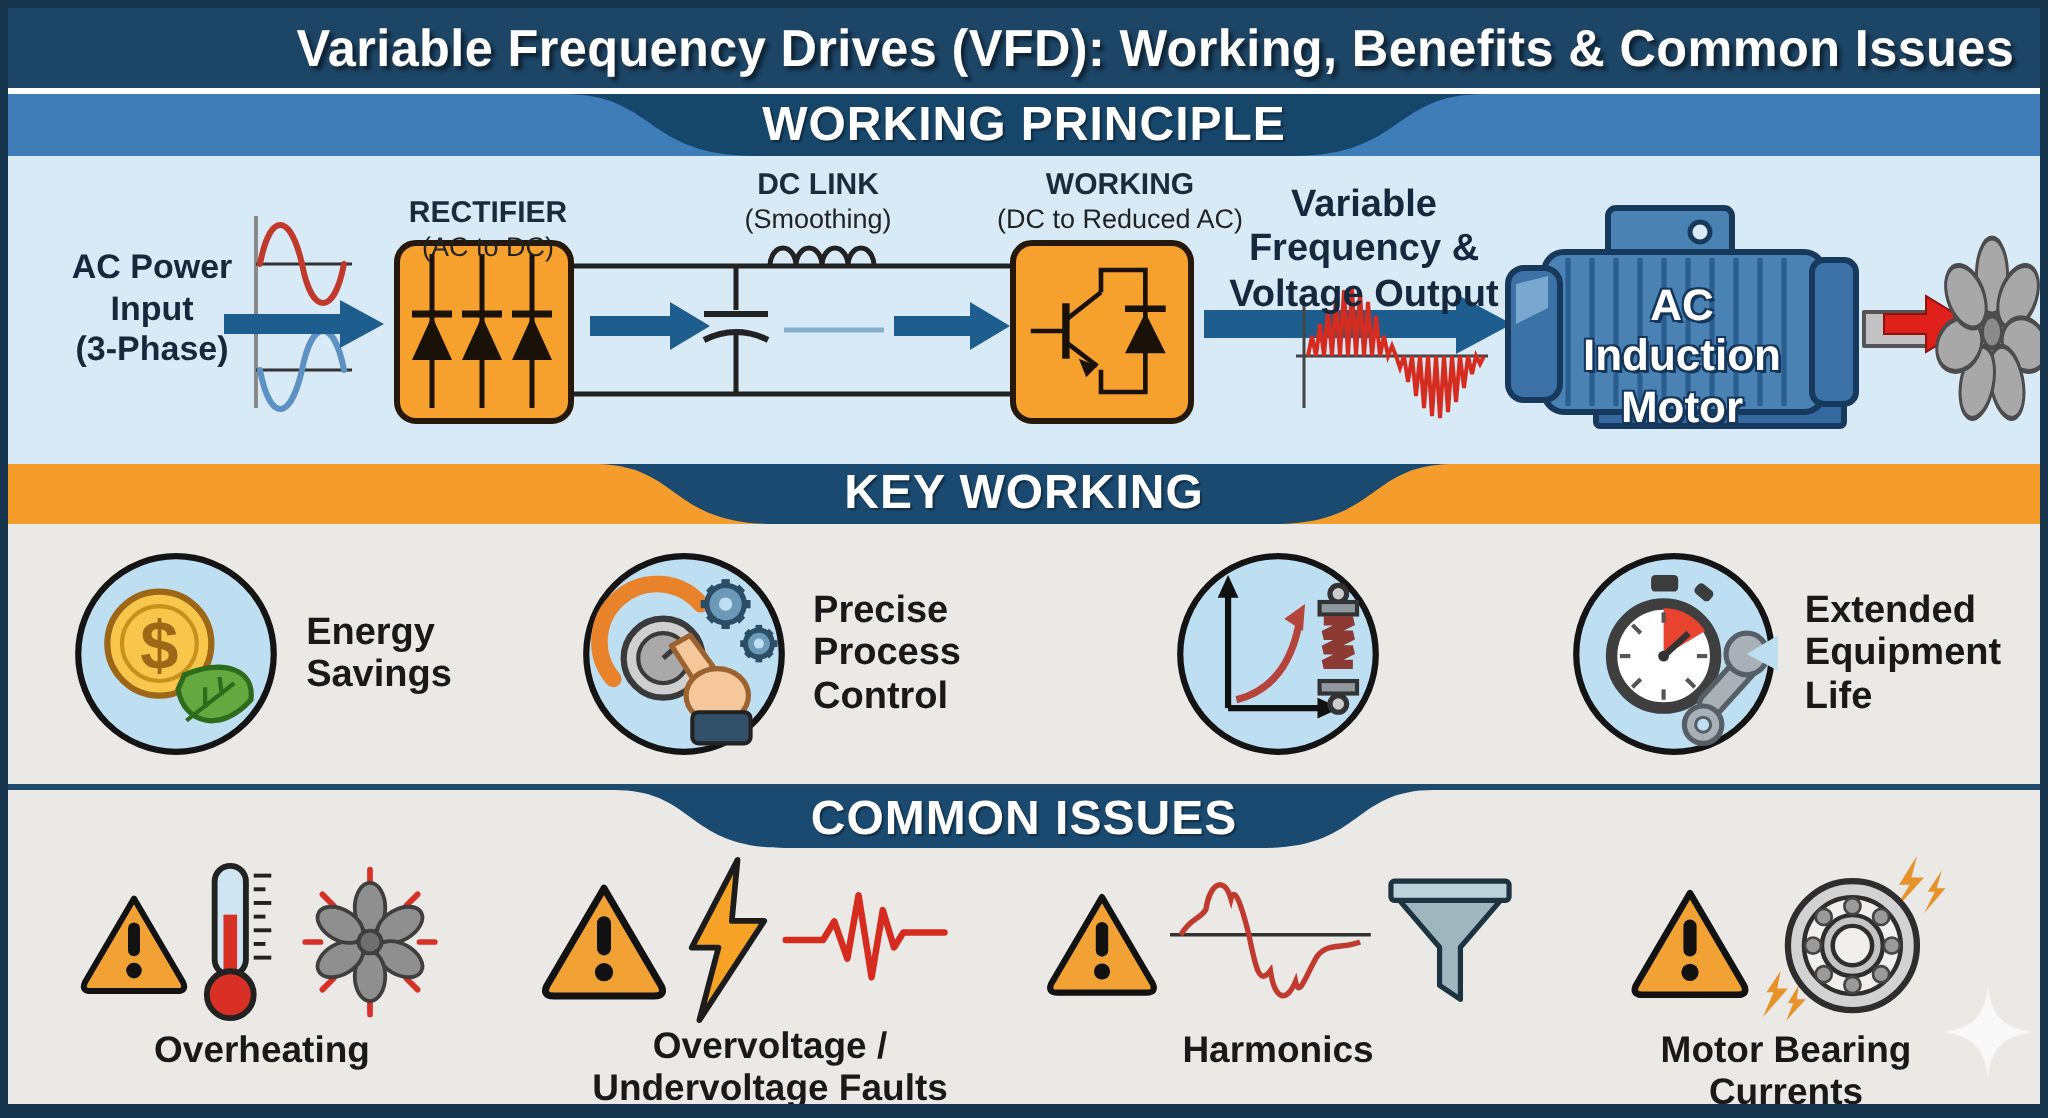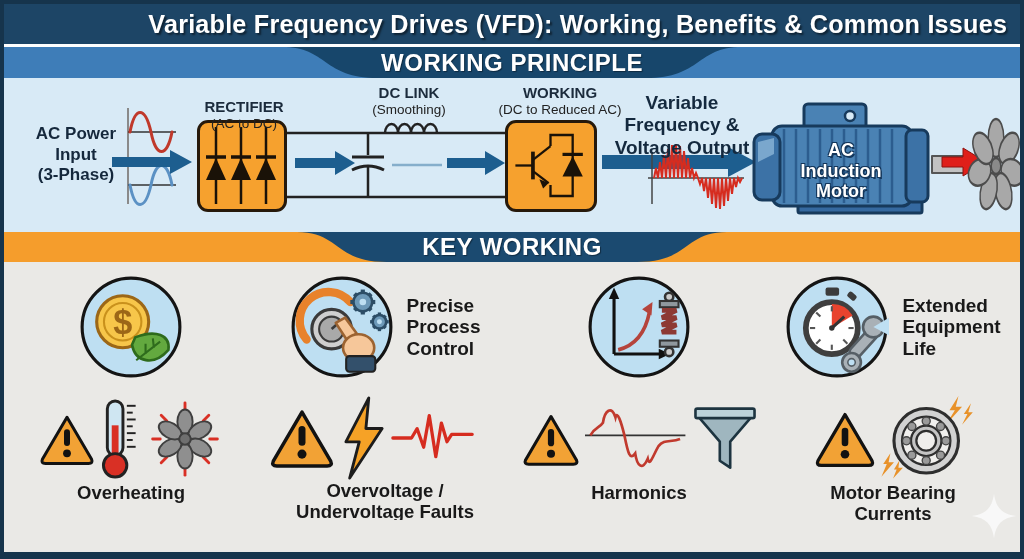--- a/index.html
+++ b/index.html
@@ -50,21 +50,21 @@
     border:3.5px solid #26190b; border-radius:11px;
   }
   .box-rectifier{ left:193px; }
   .box-inverter{ left:501px; width:92px; }
   .output-label{
     left:594px; top:14px; width:168px; text-align:center;
     font-weight:bold; font-size:19px; line-height:1.18; color:#14293e; white-space:pre-line;
   }
   .motor-text{
     left:764px; top:62px; width:146px; text-align:center;
-    font-weight:bold; font-size:18px; line-height:1.15; color:#fff; white-space:pre-line;
+    font-weight:bold; font-size:22px; line-height:1.15; color:#fff; white-space:pre-line;
     text-shadow:1.5px 1.5px 0 #14365a, -1px -1px 0 #14365a, 1px -1px 0 #14365a, -1px 1px 0 #14365a;
   }
   
   .kb-area{ height:130px; background:#eae9e6; display:flex; }
   .benefit{ flex:1 1 25%; display:flex; align-items:center; justify-content:center; gap:13px; }
   .benefit-label{
     font-weight:bold; font-size:19px; line-height:1.12; color:#191919; white-space:pre-line;
   }
   
   .ci-area{ height:128px; background:#eae9e6; display:flex; overflow:hidden; }
@@ -246,20 +246,22 @@
 
     <div class="benefit">
       <svg width="104" height="104" viewBox="0 0 100 100">
         <circle cx="50" cy="50" r="47" fill="#bedff2" stroke="#141414" stroke-width="3"></circle>
         <circle cx="42" cy="45" r="25" fill="#f7c64a" stroke="#9c6717" stroke-width="3"></circle>
         <circle cx="42" cy="45" r="18" fill="none" stroke="#c9911c" stroke-width="2"></circle>
         <text x="42" y="57" font-size="33" font-weight="bold" fill="#9c6717" text-anchor="middle">$</text>
         <path d="M54,60 C74,52 88,58 86,72 C72,88 54,84 51,67 Z" fill="#63a93f" stroke="#2e6b1c" stroke-width="2.5"></path>
         <path d="M55,82 L78,64 M64,76 L64,66 M72,70 L71,61" stroke="#2e6b1c" stroke-width="2" fill="none"></path>
       </svg>
+      <div class="benefit-label">Energy
+Savings</div>
     </div>
 
     <div class="benefit">
       <svg width="104" height="104" viewBox="0 0 100 100">
         <circle cx="50" cy="50" r="47" fill="#bedff2" stroke="#141414" stroke-width="3"></circle>
         <path d="M16,62 A27,27 0 1 1 58,26" stroke="#e8822b" stroke-width="8" fill="none" stroke-linecap="round"></path>
         <g>
           <g stroke="#2c4d66" stroke-width="4">
             <line x1="70" y1="14" x2="70" y2="38"></line>
               <line x1="58" y1="26" x2="82" y2="26"></line>
@@ -335,20 +337,28 @@
           <circle cx="64" cy="84" r="9" fill="#a9b1b7" stroke="#565f66" stroke-width="2.5"></circle>
           <circle cx="64" cy="84" r="3.6" fill="#bedff2" stroke="#565f66" stroke-width="1.5"></circle>
         </g>
       </svg>
       <div class="benefit-label">Extended
 Equipment
 Life</div>
     </div>
   </div>
 
+  <div class="ci-head">
+    <div class="banner w410">
+      <svg viewBox="0 0 460 31" preserveAspectRatio="none">
+        <path d="M0,0 H460 C414,0 420,31 364,31 H96 C40,31 46,0 0,0 Z" fill="#1b4a70"></path>
+      </svg>
+      <span class="banner-text">COMMON ISSUES</span>
+    </div>
+  </div>
 
   <div class="ci-area">
 
     <div class="issue">
       <div class="issue-icons">
         <svg width="60" height="55" viewBox="0 0 100 90">
           <path d="M50,8 L91,78 Q94,85 86,85 L14,85 Q6,85 9,78 Z" fill="#f2a235" stroke="#121212" stroke-width="5" stroke-linejoin="round"></path>
           <rect x="45" y="28" width="10" height="28" rx="5" fill="#121212"></rect>
           <circle cx="50" cy="68" r="6.5" fill="#121212"></circle>
         </svg>

